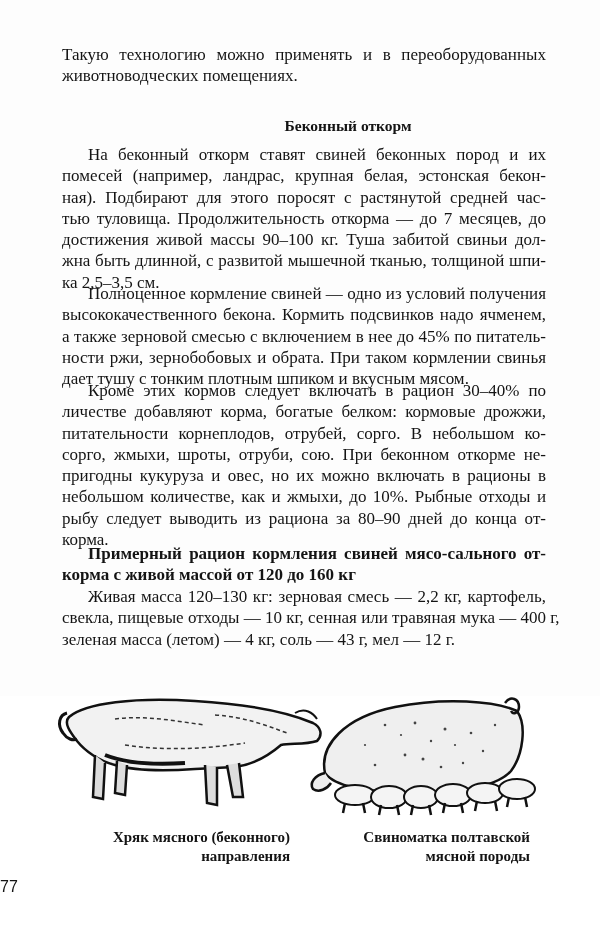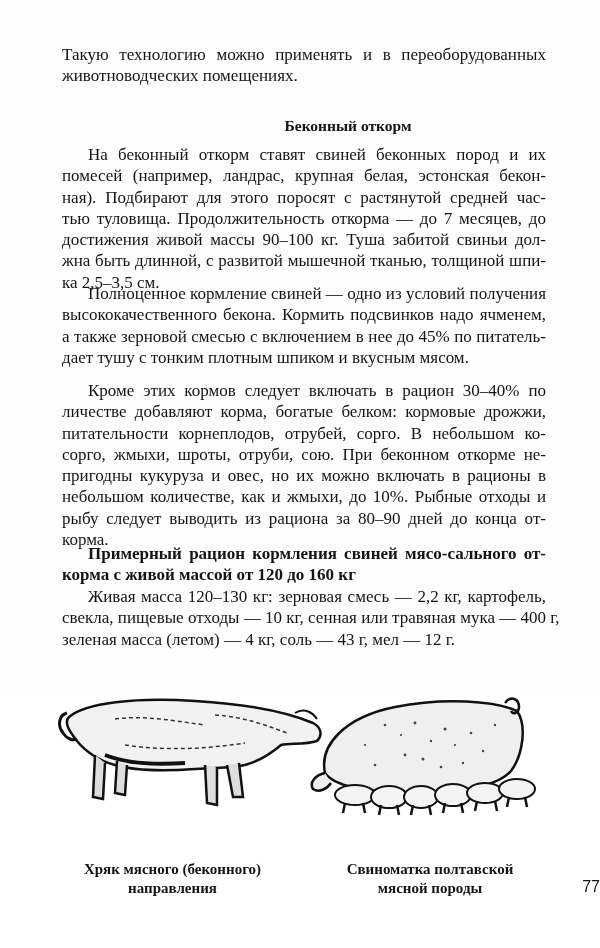--- a/index.html
+++ b/index.html
@@ -14,26 +14,26 @@
     .line.last { text-align-last: left; }
     .indent { text-indent: 26px; }
     .heading {
       position: absolute; left: 0; width: 600px; text-align: center;
       font-family: "Liberation Serif", "DejaVu Serif", serif;
       font-weight: bold; font-size: 15.5px;
     }
     .bold { font-weight: bold; }
     .figure { position: absolute; }
     .caption {
-      position: absolute; text-align: center;
+      position: absolute; text-align: right;
       font-family: "Liberation Serif", "DejaVu Serif", serif;
-      font-weight: bold; font-size: 15px; line-height: 19px; margin-top: 32px;
+      font-weight: bold; font-size: 15px; line-height: 19px;
     }
     .pagenum {
-      position: absolute; left: 0; width: 600px; top: 878px; text-align: right;
+      position: absolute; left: 0; width: 600px; top: 878px; text-align: left;
       font-family: "Liberation Sans", "DejaVu Sans", sans-serif; font-size: 16px;
     }
   </style>
 </head>
 <body>
 
 <div class="page">
 
   <div class="textblock" style="top:44px;">
     <span class="line">Такую технологию можно применять и в переоборудованных</span>
@@ -49,20 +49,21 @@
     <span class="line">тью туловища. Продолжительность откорма — до 7 месяцев, до</span>
     <span class="line">достижения живой массы 90–100 кг. Туша забитой свиньи дол-</span>
     <span class="line">жна быть длинной, с развитой мышечной тканью, толщиной шпи-</span>
     <span class="line last">ка 2,5–3,5 см.</span>
   </div>
 
   <div class="textblock" style="top:283px;">
     <span class="line indent">Полноценное кормление свиней — одно из условий получения</span>
     <span class="line">высококачественного бекона. Кормить подсвинков надо ячменем,</span>
     <span class="line">а также зерновой смесью с включением в нее до 45% по питатель-</span>
+    <span class="line">ности ржи, зернобобовых и обрата. При таком кормлении свинья</span>
     <span class="line last">дает тушу с тонким плотным шпиком и вкусным мясом.</span>
   </div>
 
   <div class="textblock" style="top:380px;">
     <span class="line indent">Кроме этих кормов следует включать в рацион 30–40% по</span>
     <span class="line">личестве добавляют корма, богатые белком: кормовые дрожжи,</span>
     <span class="line">питательности корнеплодов, отрубей, сорго. В небольшом ко-</span>
     <span class="line">сорго, жмыхи, шроты, отруби, сою. При беконном откорме не-</span>
     <span class="line">пригодны кукуруза и овес, но их можно включать в рационы в</span>
     <span class="line">небольшом количестве, как и жмыхи, до 10%. Рыбные отходы и</span>

